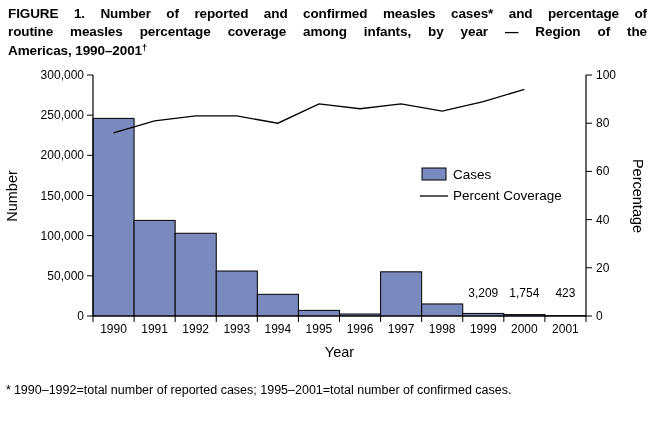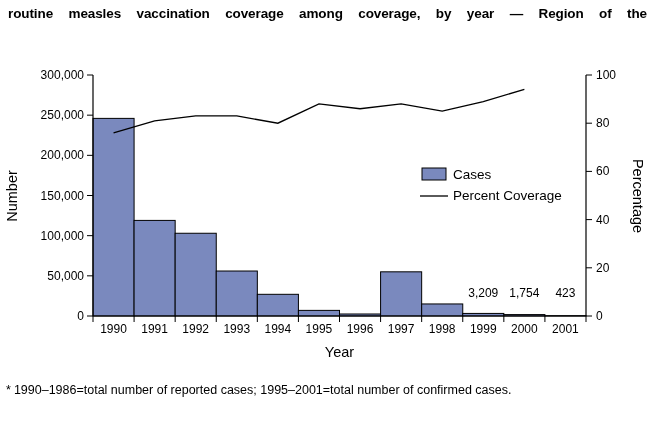--- a/index.html
+++ b/index.html
@@ -25,21 +25,23 @@
     font-size:12.5px; line-height:17.5px;
   }
   .fn-marker { display:inline-block; margin-right:3px; }
 </style>
 </head>
 <body>
 
 <div class="page">
 
   <div class="fig-title">
-    <div class="tline">routine measles vaccination coverage among coverage, by year — Region of the</div>
+    <div class="tline">FIGURE 1. Number of reported and confirmed measles cases* and percentage of</div>
+    <div class="tline">routine measles percentage coverage among infants, by year — Region of the</div>
+    <div class="tline last"><span>Americas, 1990–2001</span><sup>†</sup></div>
   </div>
 
   <div class="chart-wrap">
     <svg id="chart" width="652" height="322" viewBox="0 60 652 322">
         <rect x="93" y="118.38000000000002" width="41.083333333333336" height="197.61999999999998" fill="#7A89BE" stroke="#000000" stroke-width="1"></rect>
         <rect x="134.08333333333334" y="220.40333333333334" width="41.083333333333336" height="95.59666666666666" fill="#7A89BE" stroke="#000000" stroke-width="1"></rect>
         <rect x="175.16666666666669" y="233.25666666666666" width="41.083333333333336" height="82.74333333333334" fill="#7A89BE" stroke="#000000" stroke-width="1"></rect>
         <rect x="216.25" y="271.0133333333333" width="41.083333333333336" height="44.98666666666668" fill="#7A89BE" stroke="#000000" stroke-width="1"></rect>
         <rect x="257.33333333333337" y="294.31" width="41.083333333333336" height="21.689999999999998" fill="#7A89BE" stroke="#000000" stroke-width="1"></rect>
         <rect x="298.4166666666667" y="310.37666666666667" width="41.083333333333336" height="5.623333333333335" fill="#7A89BE" stroke="#000000" stroke-width="1"></rect>
@@ -111,16 +113,16 @@
         <text transform="translate(633,196) rotate(90)" text-anchor="middle" font-size="14.5">Percentage</text>
         <text x="339.5" y="357" text-anchor="middle" font-size="14.5">Year</text>
         <rect x="422" y="168" width="24" height="12" fill="#7A89BE" stroke="#000000"></rect>
         <text x="453" y="179" font-size="13.5">Cases</text>
         <line x1="420" y1="196" x2="448" y2="196" stroke="#000000" stroke-width="1.3"></line>
         <text x="453" y="200" font-size="13.5">Percent Coverage</text>
       </svg>
   </div>
 
   <div class="footnotes">
-    <div><span class="fn-marker">*</span><span>1990–1986=total number of reported cases; 1995–2001=total number of confirmed cases.</span></div>
+    <div><span class="fn-marker">*</span><span>1990–1992=total number of reported cases; 1995–2001=total number of confirmed cases.</span></div>
   </div>
 
 </div>
 
 </body></html>

